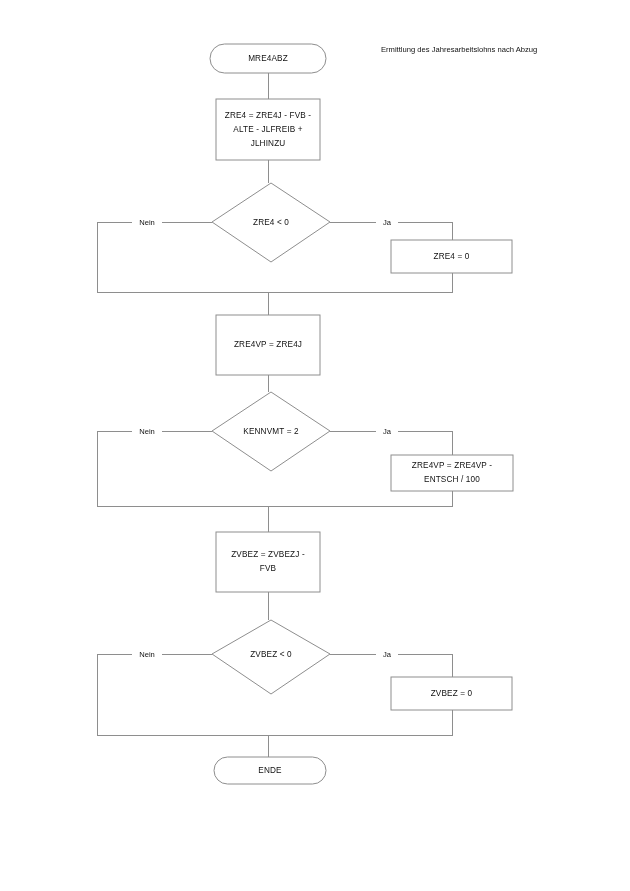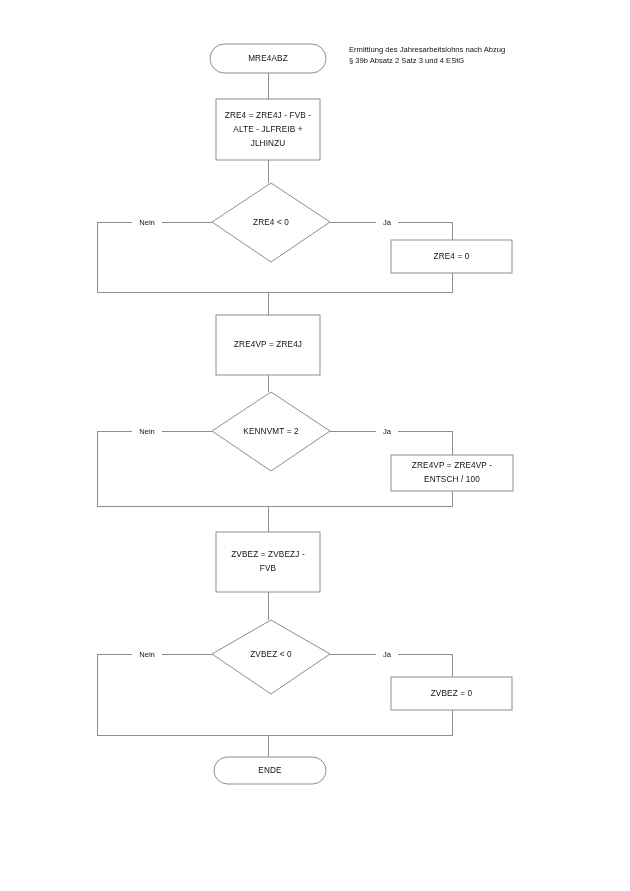--- a/index.html
+++ b/index.html
@@ -50,21 +50,21 @@
   }
   .edge-label {
     font-family: "Liberation Sans", sans-serif;
     font-size: 7.6px;
     fill: #111111;
     text-anchor: middle;
     dominant-baseline: middle;
   }
   .note-block {
     position: absolute;
-    left: 349px;
+    left: 381px;
     top: 44px;
     width: 215px;
     font-size: 7.6px;
     line-height: 11.2px;
     color: #111111;
     font-family: "Liberation Sans", sans-serif;
   }
   .note-line { display: block; white-space: pre; }
 </style>
 </head>
@@ -185,16 +185,15 @@
 
     <g>
       <rect class="shape-stroke" x="214" y="757" width="112" height="27" rx="13.5" ry="13.5"></rect>
       <text class="node-text" x="270" y="771">ENDE</text>
     </g>
 
   </svg>
 
   <div class="note-block">
     <span class="note-line">Ermittlung des Jahresarbeitslohns nach Abzug</span>
-    <span class="note-line">§ 39b Absatz 2 Satz 3 und 4 EStG</span>
   </div>
 
 </div>
 
 </body></html>

